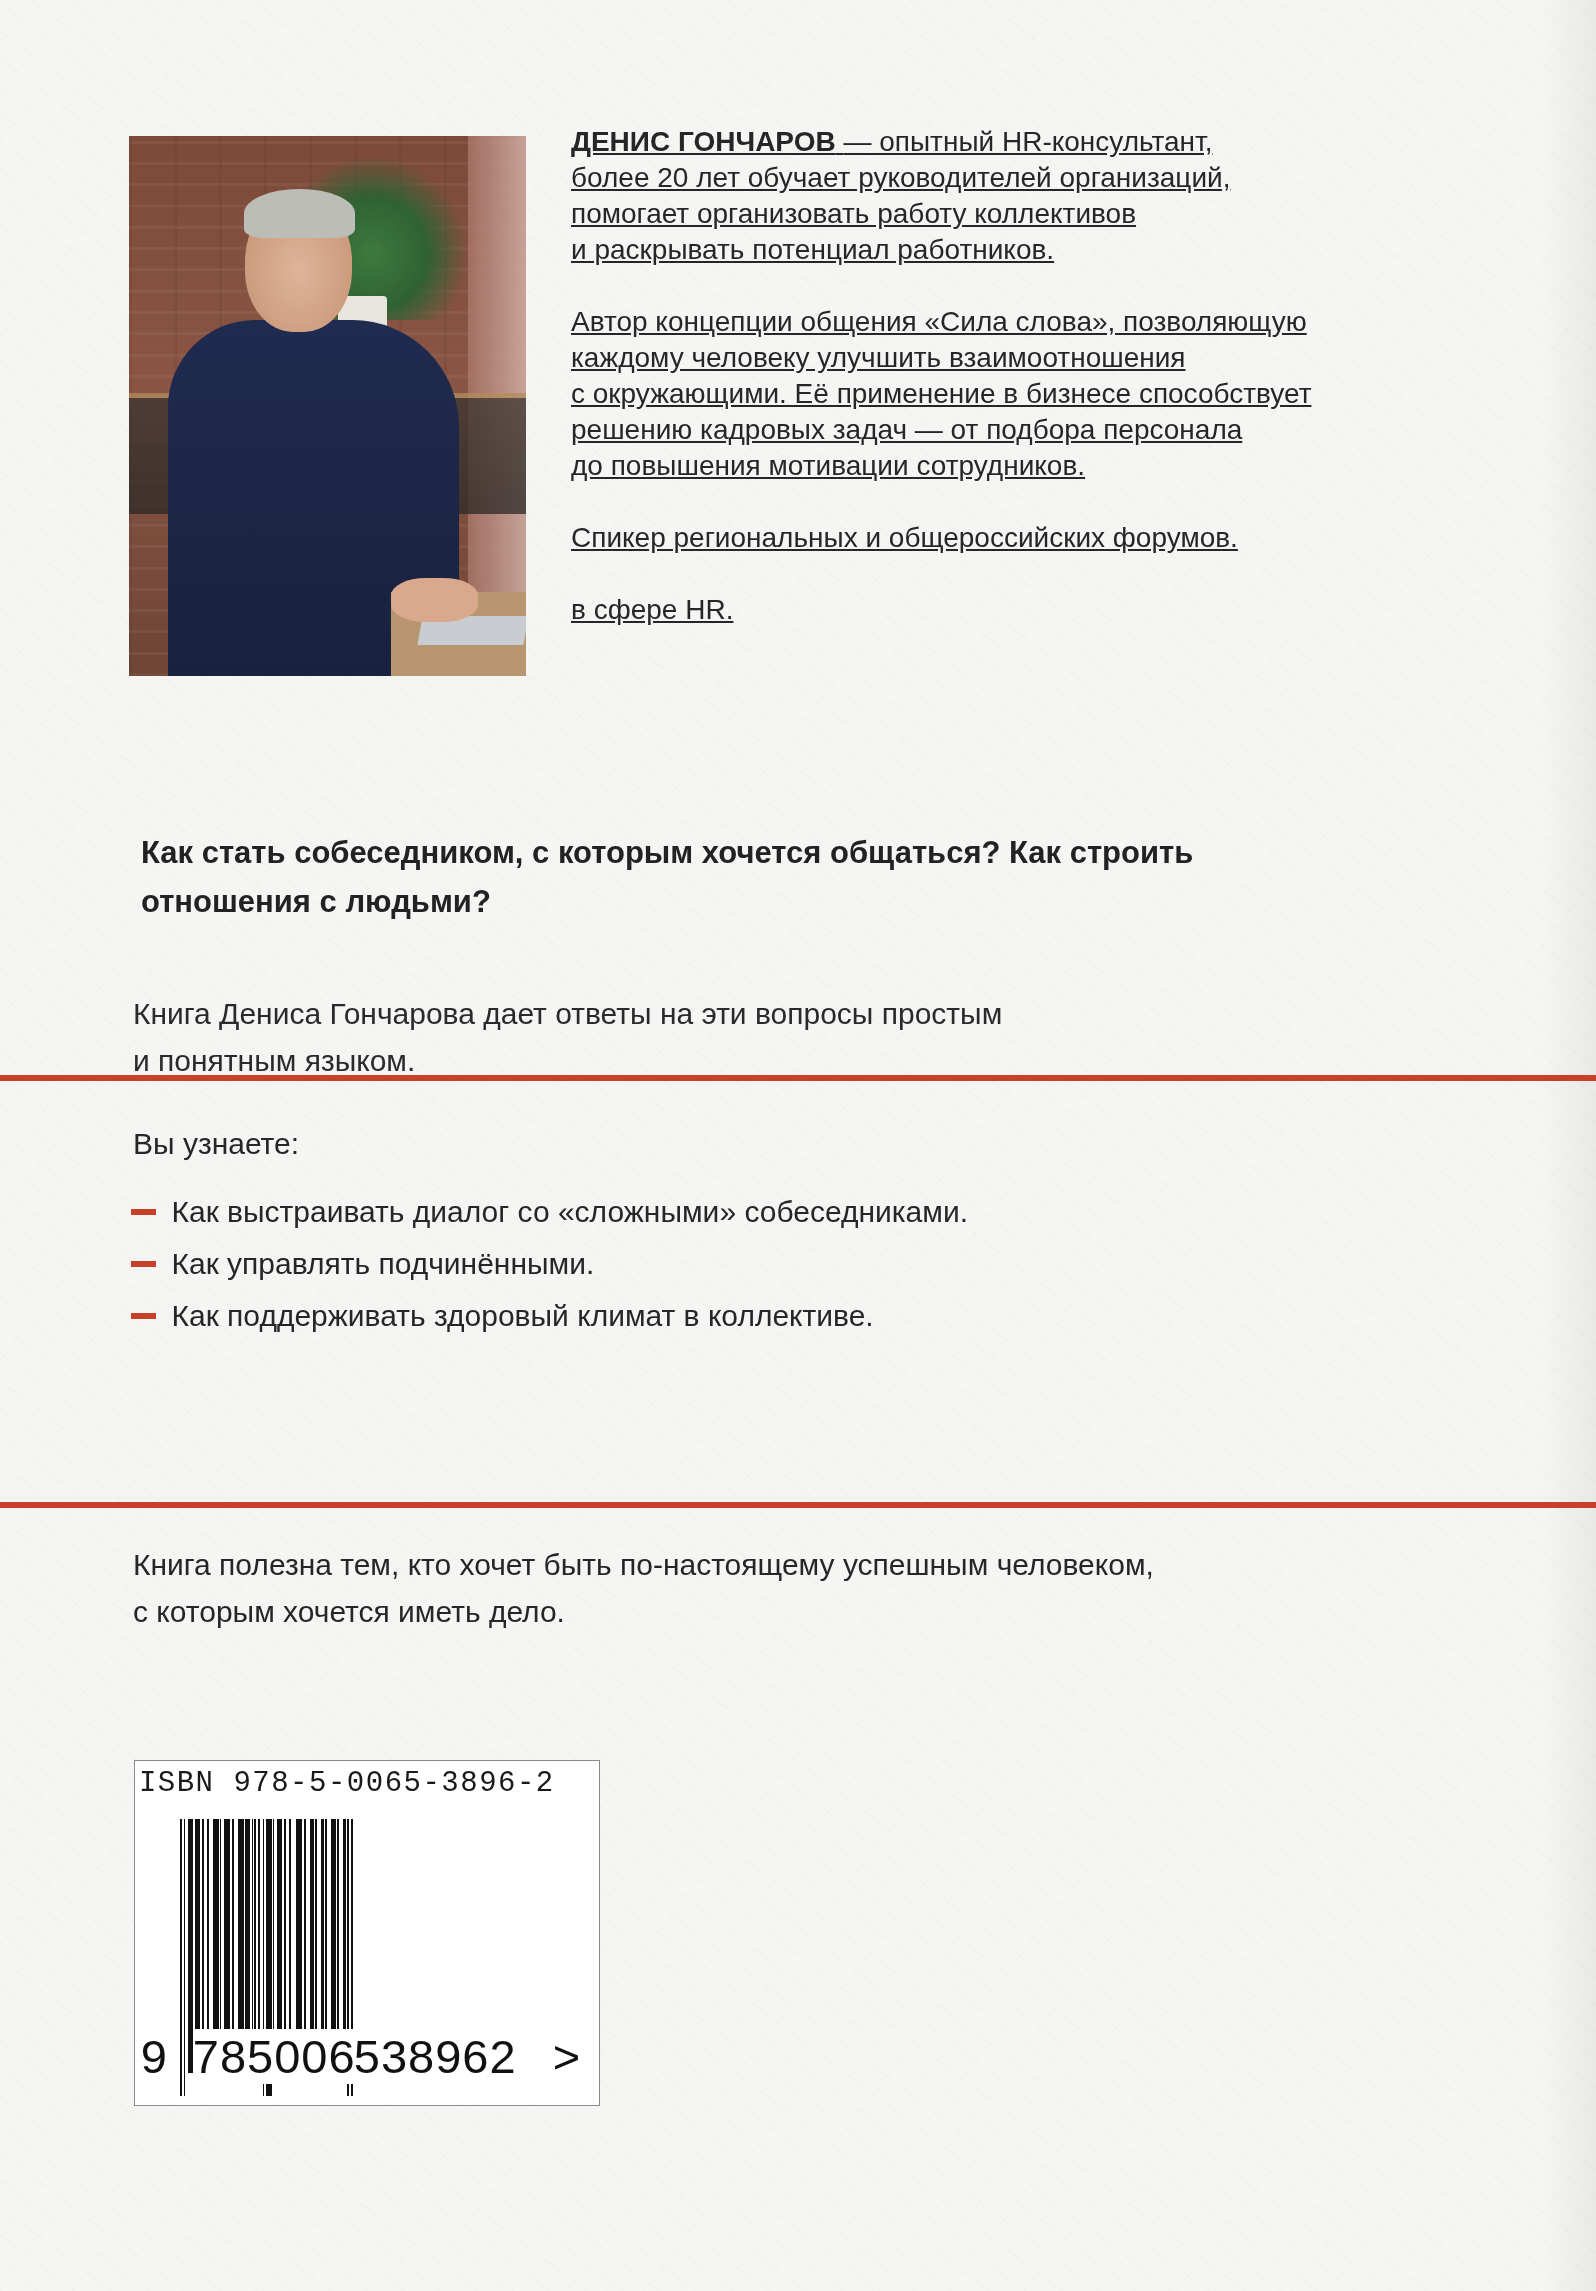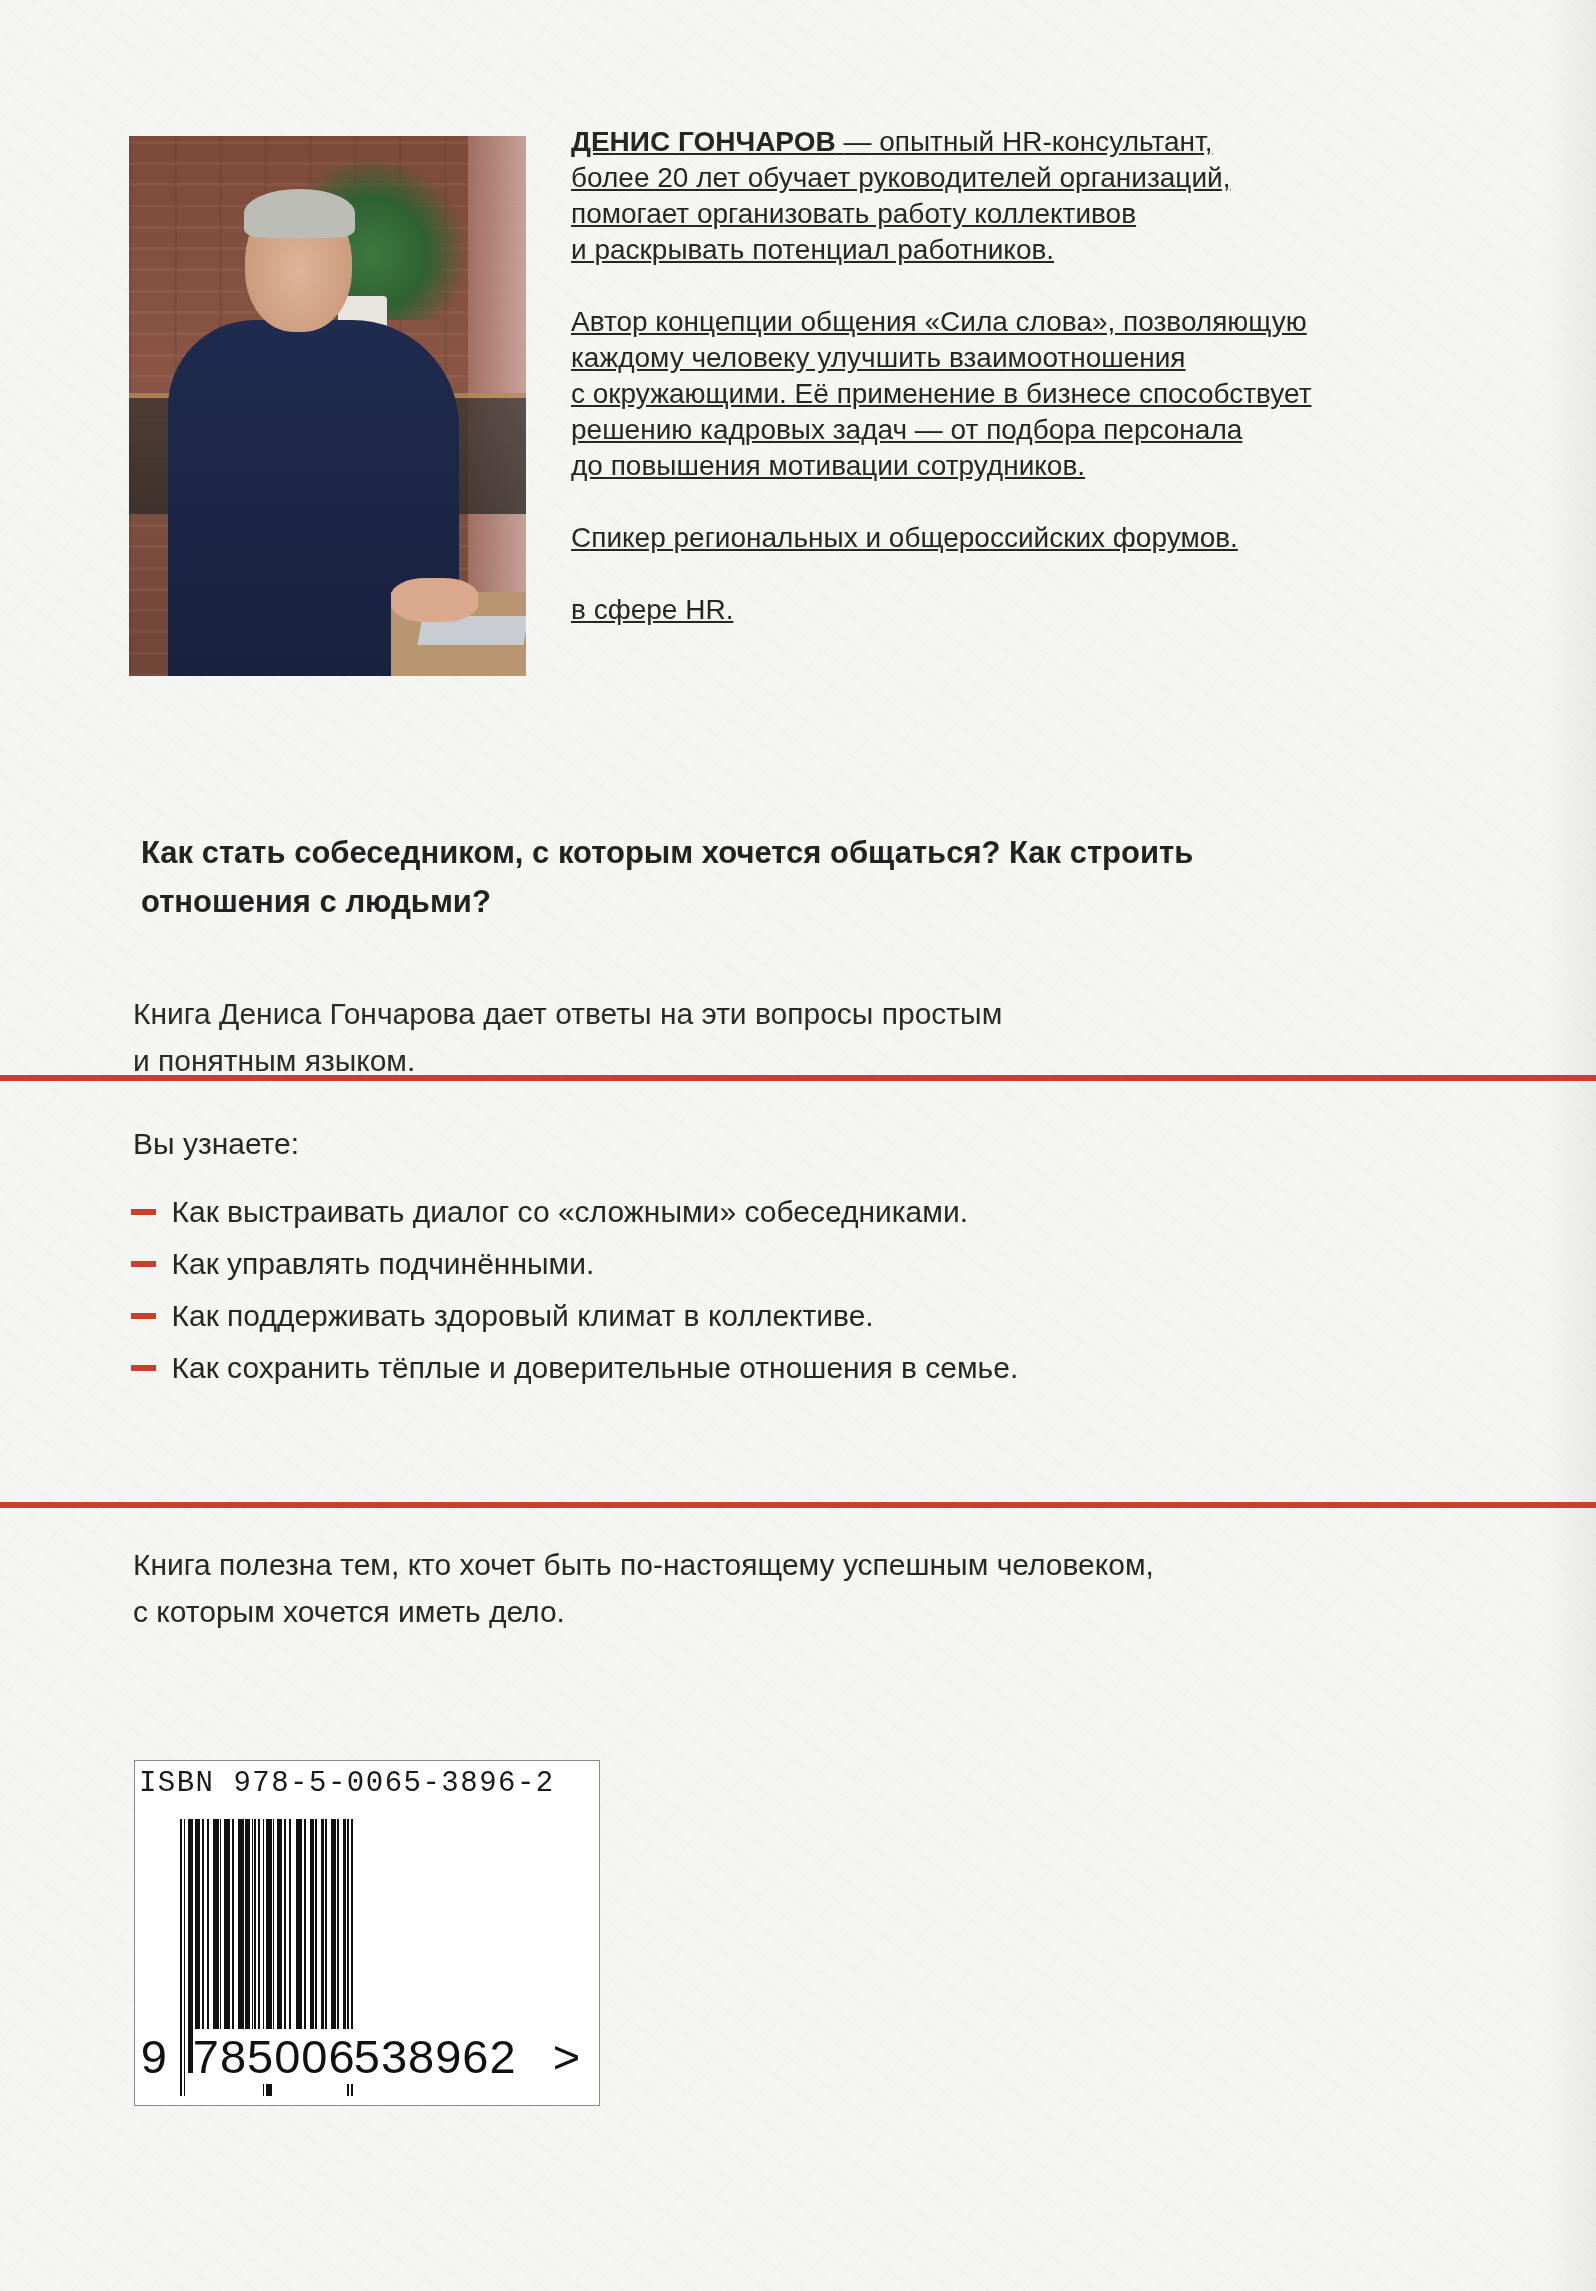--- a/index.html
+++ b/index.html
@@ -132,24 +132,20 @@
       <span>Как выстраивать диалог со «сложными» собеседниками.</span>
     </li>
   <li>
       <span class="dash" style="background: rgb(200, 64, 42);"></span>
       <span>Как управлять подчинёнными.</span>
     </li>
   <li>
       <span class="dash" style="background: rgb(200, 64, 42);"></span>
       <span>Как поддерживать здоровый климат в коллективе.</span>
     </li>
-  <li>
-      <span class="dash" style="background: rgb(200, 64, 42);"></span>
-      <span>Как сохранить тёплые и доверительные отношения в семье.</span>
-    </li>
 </ul>
 
 <div class="abs red-rule" style="top: 1502px; background: rgb(200, 64, 42);"></div>
 
 <p class="abs closing">
   <span>Книга полезна тем, кто хочет быть по-настоящему успешным человеком,</span><br>
   <span>с которым хочется иметь дело.</span>
 </p>
 
 <div class="abs barcode">

